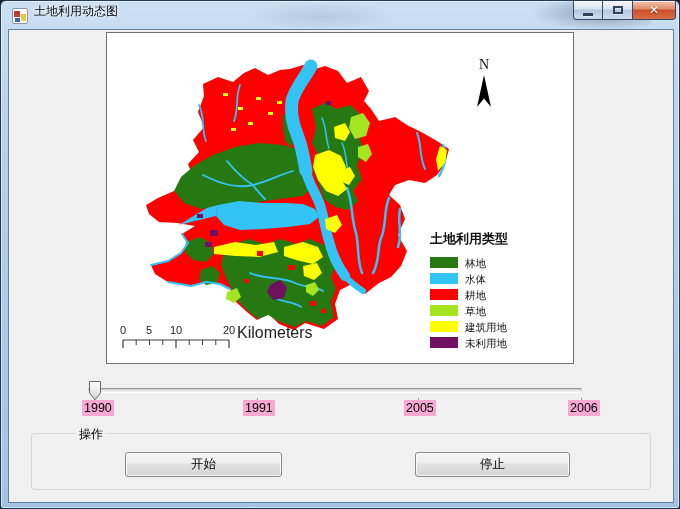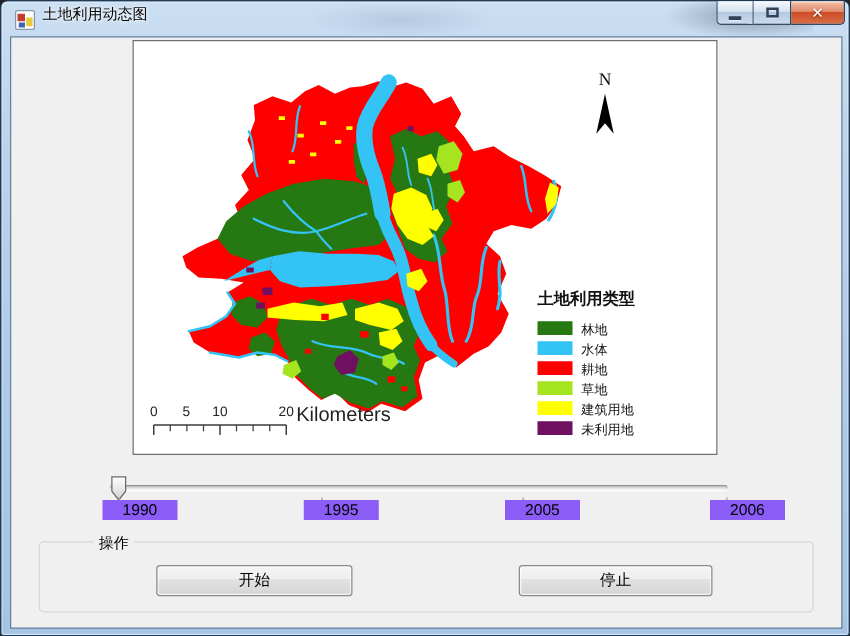--- a/index.html
+++ b/index.html
@@ -68,21 +68,21 @@
   .sb-unit{position:absolute;left:120px;top:0;font-size:16px;color:#222;}
   .sb-ruler{position:absolute;left:0;top:15px;}
 
   
   .trackbar{position:absolute;left:75px;top:349px;width:502px;height:24px;}
   .groove{position:absolute;left:4px;top:9px;width:494px;height:4px;border-radius:2px;
           background:linear-gradient(180deg,#C6C6C6,#F4F4F4);
           box-shadow:inset 0 1px 1px rgba(0,0,0,.3),0 1px 0 #FFF;}
   .thumb{position:absolute;left:4px;top:1px;}
   .tb-tick{position:absolute;width:1px;height:3px;background:#9A9A9A;top:19px;}
-  .year-label{position:absolute;top:370px;height:16px;background:#8b5cf6;padding:0 16px;
+  .year-label{position:absolute;top:370px;height:16px;background:#f9a8d4;padding:0 2px;
               font-size:12.5px;color:#000;line-height:16px;}
 
   
   .groupbox{position:absolute;left:22px;top:403px;width:620px;height:57px;
             border:1px solid #D5D5DB;border-radius:4px;}
   .groupbox-label{position:absolute;left:30px;top:396px;background:#F0F0F0;padding:0 4px;
                   font-size:12px;color:#000;margin-left:36px;}
   .btn{position:absolute;height:25px;border:1px solid #8A8A8A;border-radius:3px;
        background:linear-gradient(180deg,#F4F4F4 0%,#EFEFEF 45%,#E2E2E2 46%,#D5D5D5 100%);
        box-shadow:inset 0 0 0 1px rgba(255,255,255,.75);
@@ -268,21 +268,21 @@
           </linearGradient>
         </defs>
         <path d="M1.5,1.5 h11 v11.5 l-5.5,7 -5.5,-7 Z" fill="url(#tg)" stroke="#6B6B6B"></path>
       </svg>
       <span class="tb-tick" style="left:11px"></span>
       <span class="tb-tick" style="left:173px"></span>
       <span class="tb-tick" style="left:334px"></span>
       <span class="tb-tick" style="left:497px"></span>
     </div>
     <span class="year-label" style="left:73px">1990</span>
-    <span class="year-label" style="left:234px">1995</span>
+    <span class="year-label" style="left:234px">1991</span>
     <span class="year-label" style="left:395px">2005</span>
     <span class="year-label" style="left:559px">2006</span>
 
     <div class="groupbox"></div>
     <span class="groupbox-label">操作</span>
     <div class="btn btn-start">开始</div>
     <div class="btn btn-stop">停止</div>
   </div>
  </div>
 </div>

